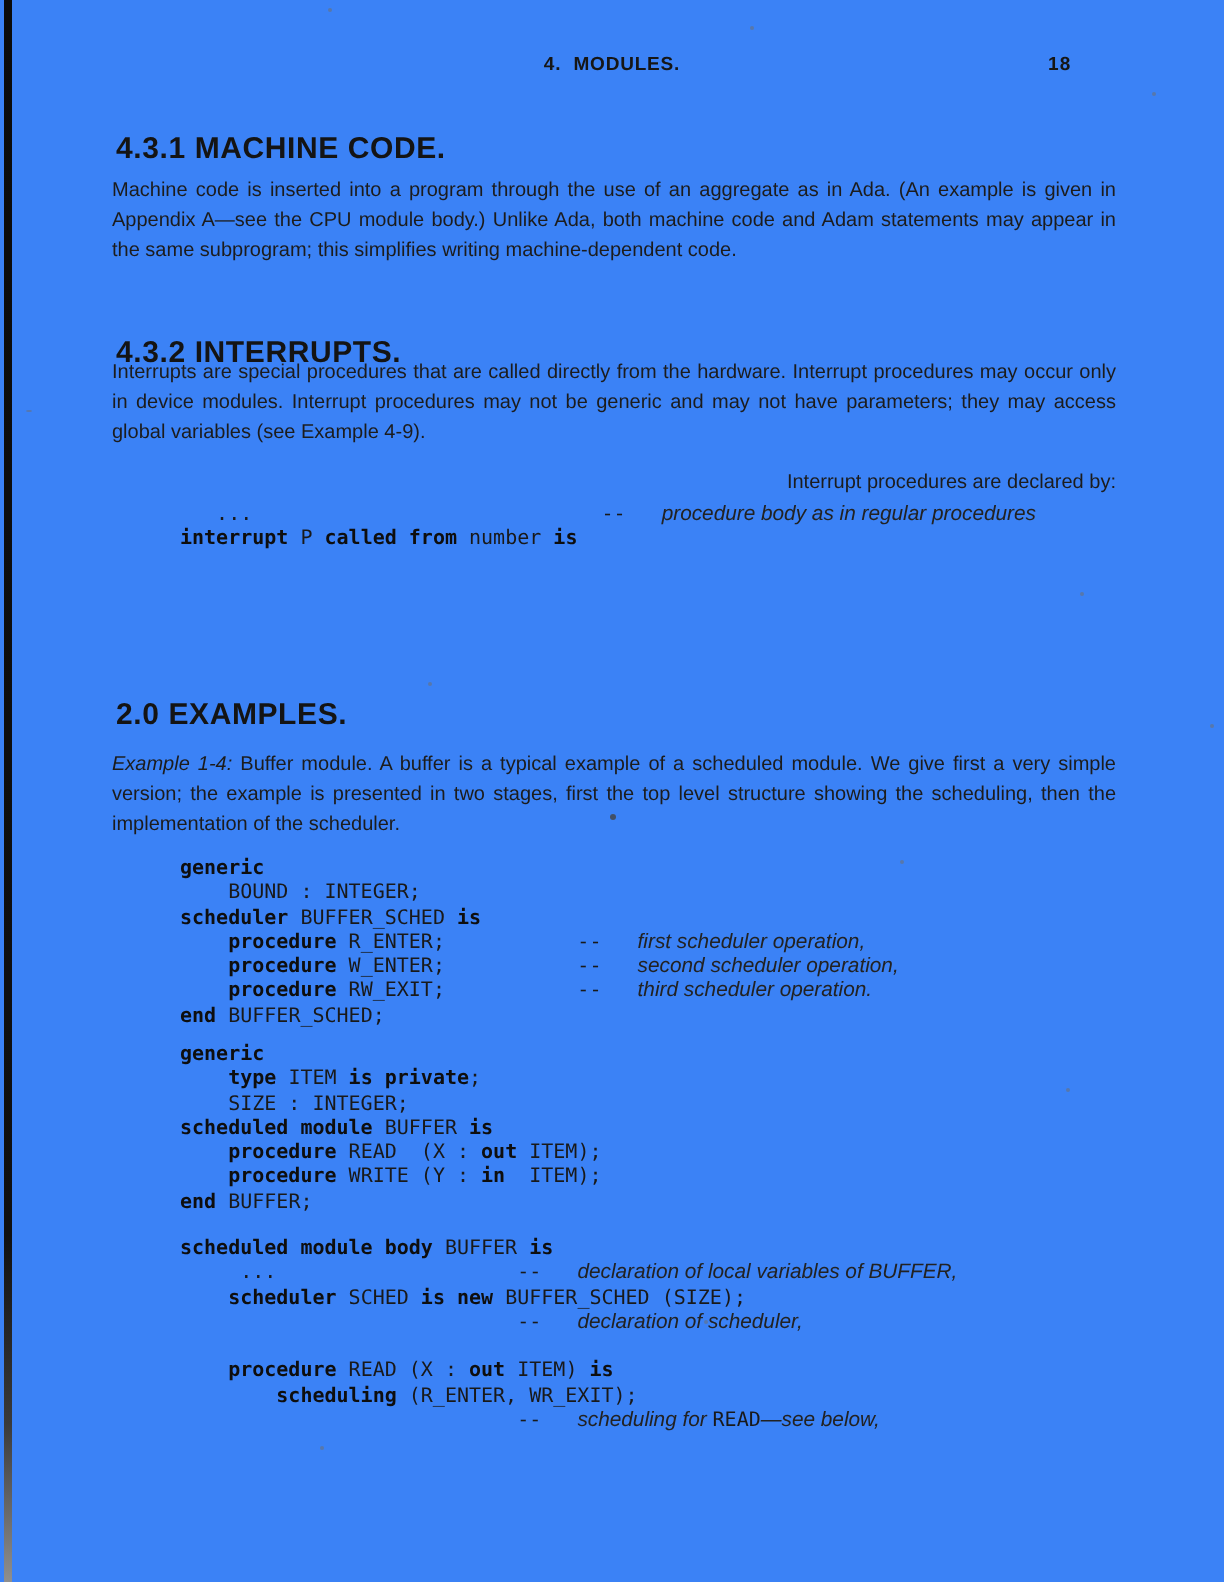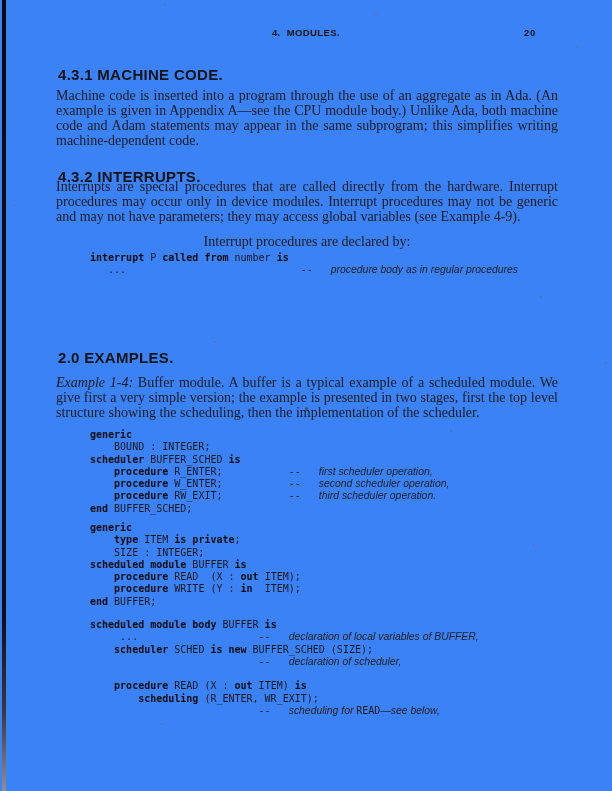--- a/index.html
+++ b/index.html
@@ -17,53 +17,53 @@
     position:absolute;left:0;width:612px;text-align:center;
     font-weight:bold;font-size:9.5px;letter-spacing:.4px;white-space:pre;color:#161616;
   }
   .hdr-page{position:absolute;left:524px;top:0;font-weight:bold;font-size:9.5px;letter-spacing:.6px;color:#161616;}
   .sec{
     position:absolute;left:58px;margin:0;
     font-size:15px;font-weight:bold;letter-spacing:.3px;color:#141414;white-space:pre;
   }
   .body{
     position:absolute;left:56px;width:502px;margin:0;
-    font-size:14px;line-height:15px;text-align:justify;color:#1c1c1c;font-family:Liberation Serif, serif;
+    font-size:10px;line-height:15px;text-align:justify;color:#1c1c1c;
   }
-  .single{text-align:center;}
+  .single{text-align:right;}
   .it{font-style:italic;}
   .code{
     position:absolute;left:90px;margin:0;
     font-family:"DejaVu Sans Mono",monospace;font-size:10px;line-height:12.3px;
     white-space:pre;color:#191919;
   }
   .code-line{height:12.3px;}
   .kw{font-weight:bold;color:#0e0e0e;}
   .cmt{font-family:"Liberation Sans",sans-serif;font-style:italic;font-size:10.4px;color:#222;}
   .speck{position:absolute;background:#6f6f6f;border-radius:50%;opacity:.55;}
 </style>
 </head>
 <body>
 
 <div class="page">
   <div class="edge-bar"></div>
 
   <div class="hdr">
     <span class="hdr-title">4.  MODULES.</span>
-    <span class="hdr-page">20</span>
+    <span class="hdr-page">18</span>
   </div>
 
   <h2 class="sec" style="top:66px">4.3.1 MACHINE CODE.</h2>
   <p class="body" style="top:88px">Machine code is inserted into a program through the use of an aggregate as in Ada.  (An example is given in Appendix A—see the CPU module body.)  Unlike Ada, both machine code and Adam statements may appear in the same subprogram; this simplifies writing machine-dependent code.</p>
 
   <h2 class="sec" style="top:168px">4.3.2 INTERRUPTS.</h2>
   <p class="body" style="top:179px">Interrupts are special procedures that are called directly from the hardware.  Interrupt procedures may occur only in device modules.  Interrupt procedures may not be generic and may not have parameters; they may access global variables (see Example 4-9).</p>
   <p class="body single" style="top:234px">Interrupt procedures are declared by:</p>
 
-  <div class="code" style="top:252px"><div class="code-line"><span class="kw">interrupt </span><span class="mono">P </span><span class="kw">called from </span><span class="mono">number </span><span class="kw">is</span></div><div class="code-line"><span class="mono">   ...                             --   </span><span class="cmt">procedure body as in regular procedures</span></div></div>
+  <div class="code" style="top:252px"><div class="code-line"><span class="mono">   ...                             --   </span><span class="cmt">procedure body as in regular procedures</span></div><div class="code-line"><span class="kw">interrupt </span><span class="mono">P </span><span class="kw">called from </span><span class="mono">number </span><span class="kw">is</span></div></div>
 
 
   <h2 class="sec" style="top:349px">2.0 EXAMPLES.</h2>
   <p class="body" style="top:375px"><span class="it">Example 1-4:</span><span> Buffer module.  A buffer is a typical example of a scheduled module.  We give first a very simple version; the example is presented in two stages, first the top level structure showing the scheduling, then the implementation of the scheduler.</span></p>
 
   <div class="code" style="top:429px"><div class="code-line"><span class="kw">generic</span></div><div class="code-line"><span class="mono">    BOUND : INTEGER;</span></div><div class="code-line"><span class="kw">scheduler </span><span class="mono">BUFFER_SCHED </span><span class="kw">is</span></div><div class="code-line"><span class="kw">    procedure </span><span class="mono">R_ENTER;           --   </span><span class="cmt">first scheduler operation,</span></div><div class="code-line"><span class="kw">    procedure </span><span class="mono">W_ENTER;           --   </span><span class="cmt">second scheduler operation,</span></div><div class="code-line"><span class="kw">    procedure </span><span class="mono">RW_EXIT;           --   </span><span class="cmt">third scheduler operation.</span></div><div class="code-line"><span class="kw">end </span><span class="mono">BUFFER_SCHED;</span></div></div>
   <div class="code" style="top:522px"><div class="code-line"><span class="kw">generic</span></div><div class="code-line"><span class="kw">    type </span><span class="mono">ITEM </span><span class="kw">is private</span><span class="mono">;</span></div><div class="code-line"><span class="mono">    SIZE : INTEGER;</span></div><div class="code-line"><span class="kw">scheduled module </span><span class="mono">BUFFER </span><span class="kw">is</span></div><div class="code-line"><span class="kw">    procedure </span><span class="mono">READ  (X : </span><span class="kw">out </span><span class="mono">ITEM);</span></div><div class="code-line"><span class="kw">    procedure </span><span class="mono">WRITE (Y : </span><span class="kw">in  </span><span class="mono">ITEM);</span></div><div class="code-line"><span class="kw">end </span><span class="mono">BUFFER;</span></div></div>
   <div class="code" style="top:619px"><div class="code-line"><span class="kw">scheduled module body </span><span class="mono">BUFFER </span><span class="kw">is</span></div><div class="code-line"><span class="mono">     ...                    --   </span><span class="cmt">declaration of local variables of BUFFER,</span></div><div class="code-line"><span class="kw">    scheduler </span><span class="mono">SCHED </span><span class="kw">is new </span><span class="mono">BUFFER_SCHED (SIZE);</span></div><div class="code-line"><span class="mono">                            --   </span><span class="cmt">declaration of scheduler,</span></div><div class="code-line">&nbsp;</div><div class="code-line"><span class="kw">    procedure </span><span class="mono">READ (X : </span><span class="kw">out </span><span class="mono">ITEM) </span><span class="kw">is</span></div><div class="code-line"><span class="kw">        scheduling </span><span class="mono">(R_ENTER, WR_EXIT);</span></div><div class="code-line"><span class="mono">                            --   </span><span class="cmt">scheduling for </span><span class="mono">READ</span><span class="cmt">—see below,</span></div></div>
 
   <div class="speck" style="left:164px;top:4px;width:2px;height:2px"></div>

